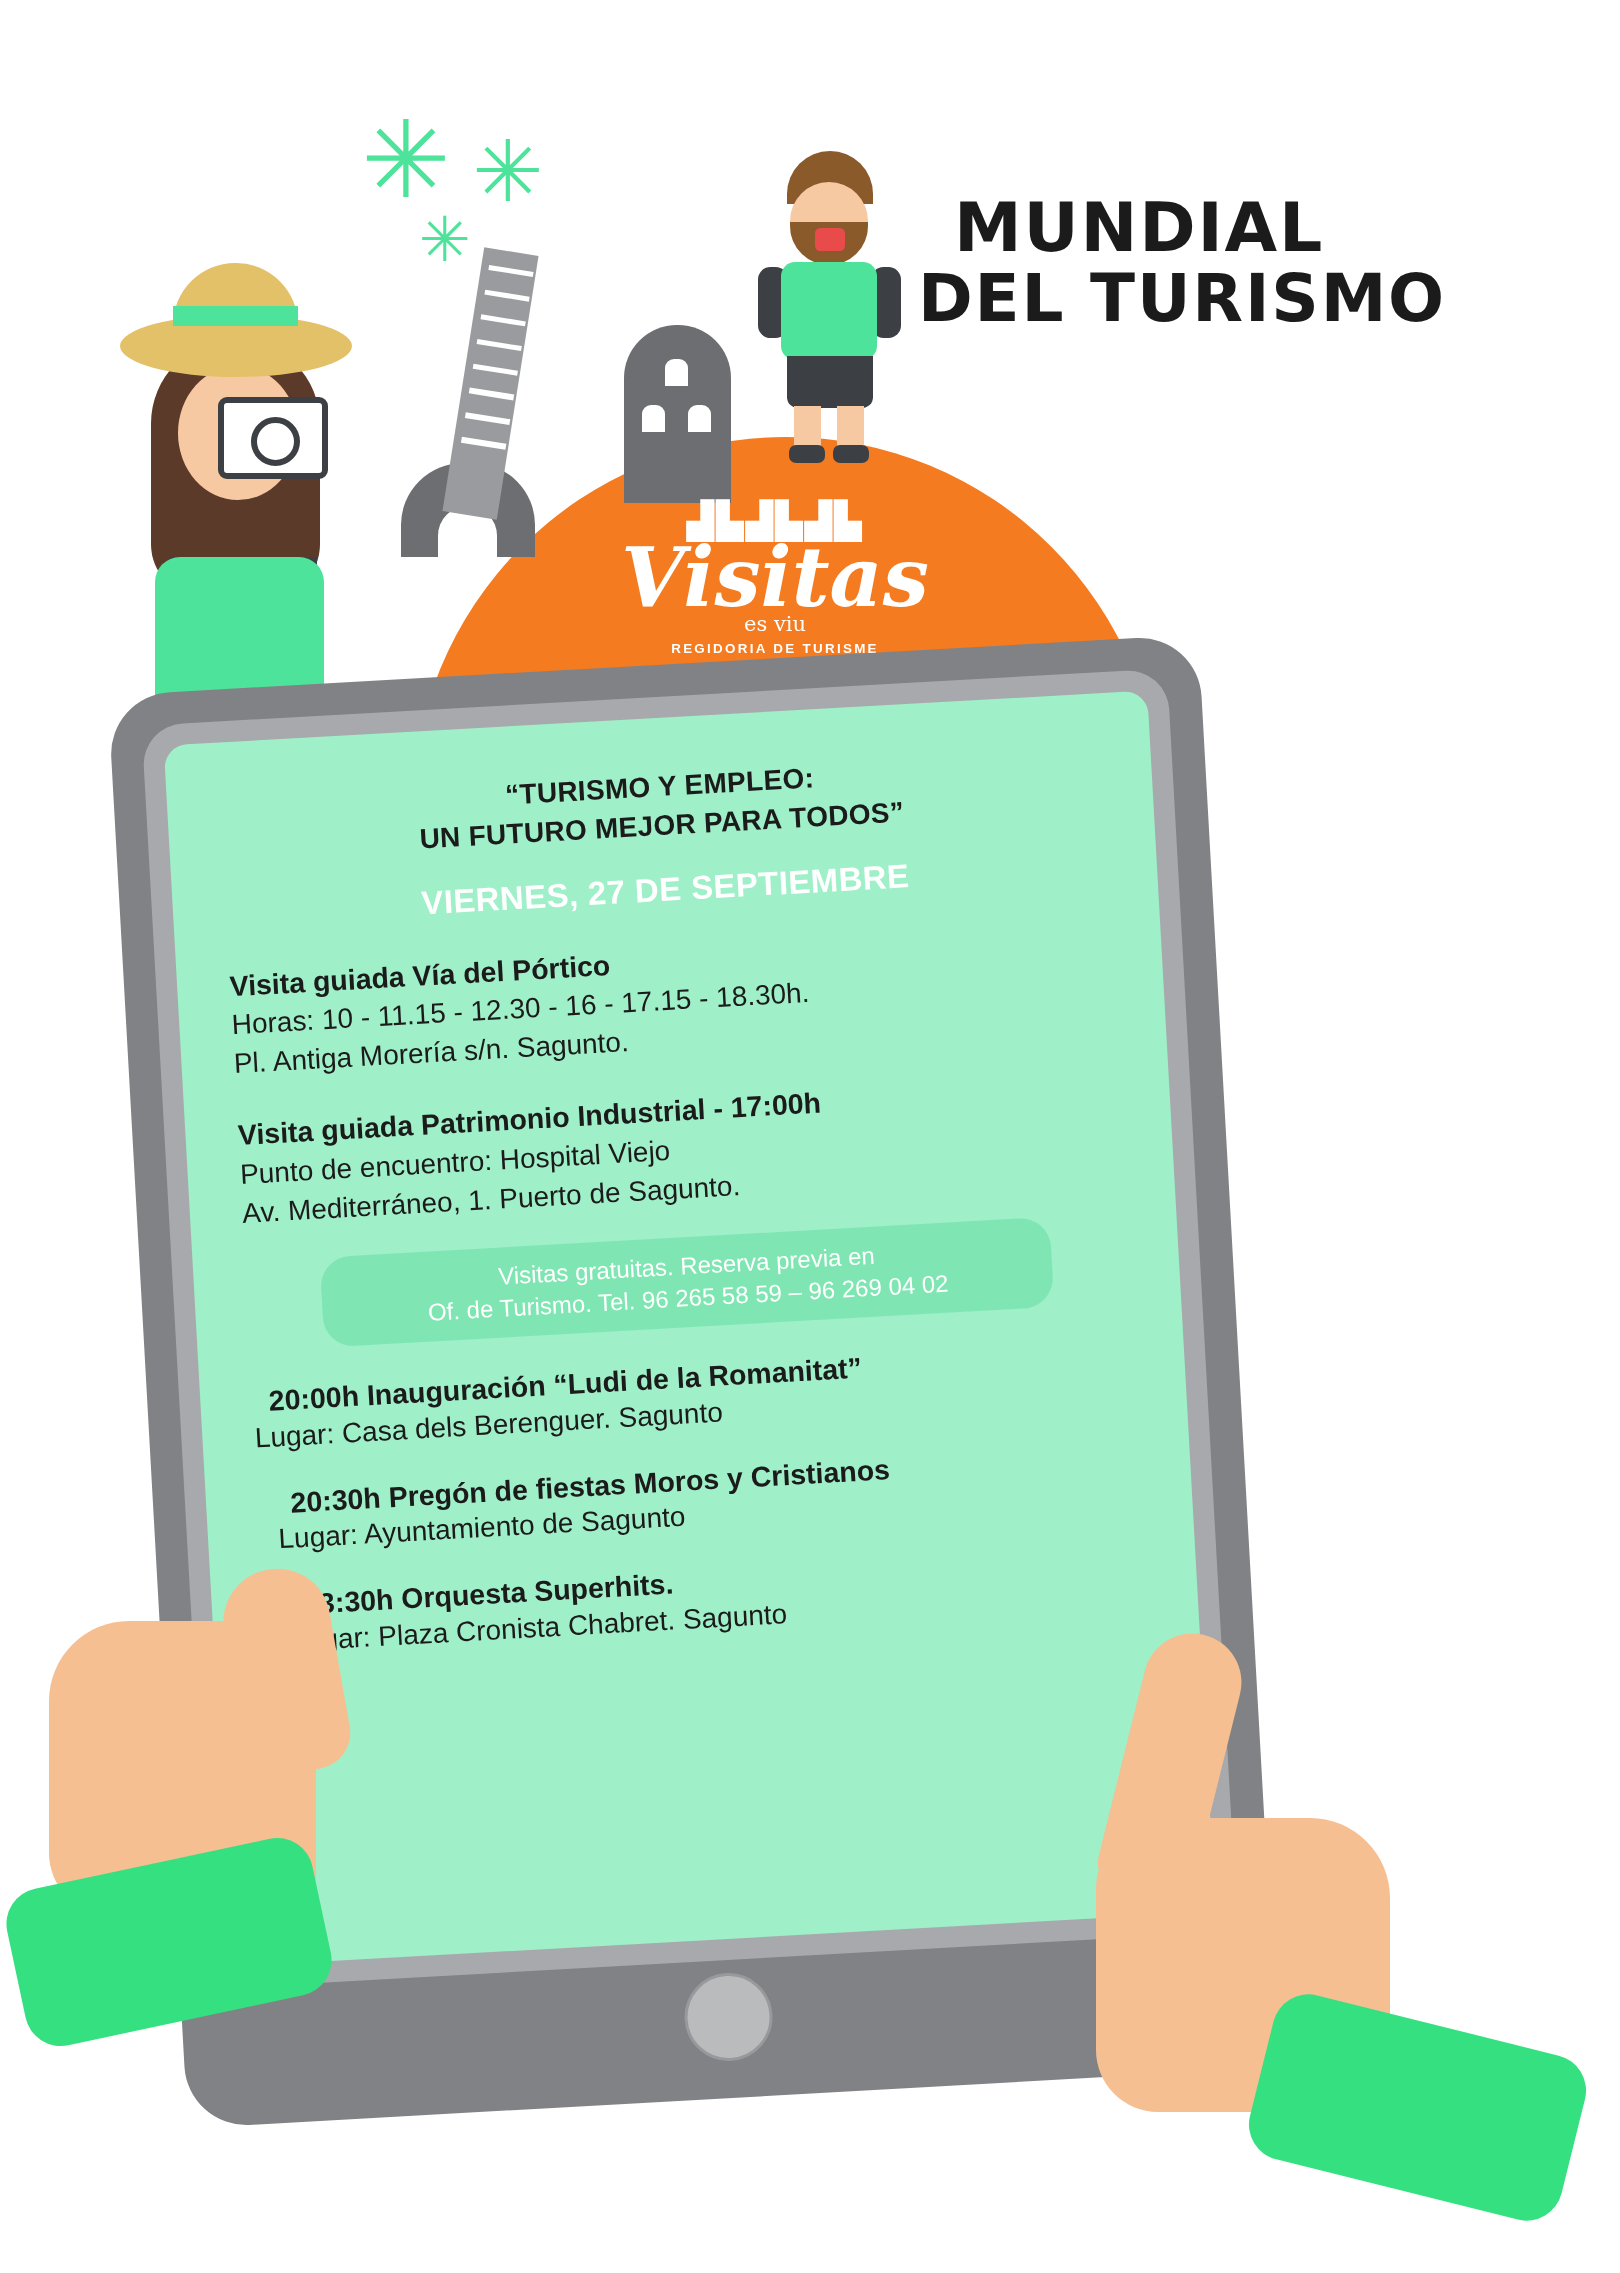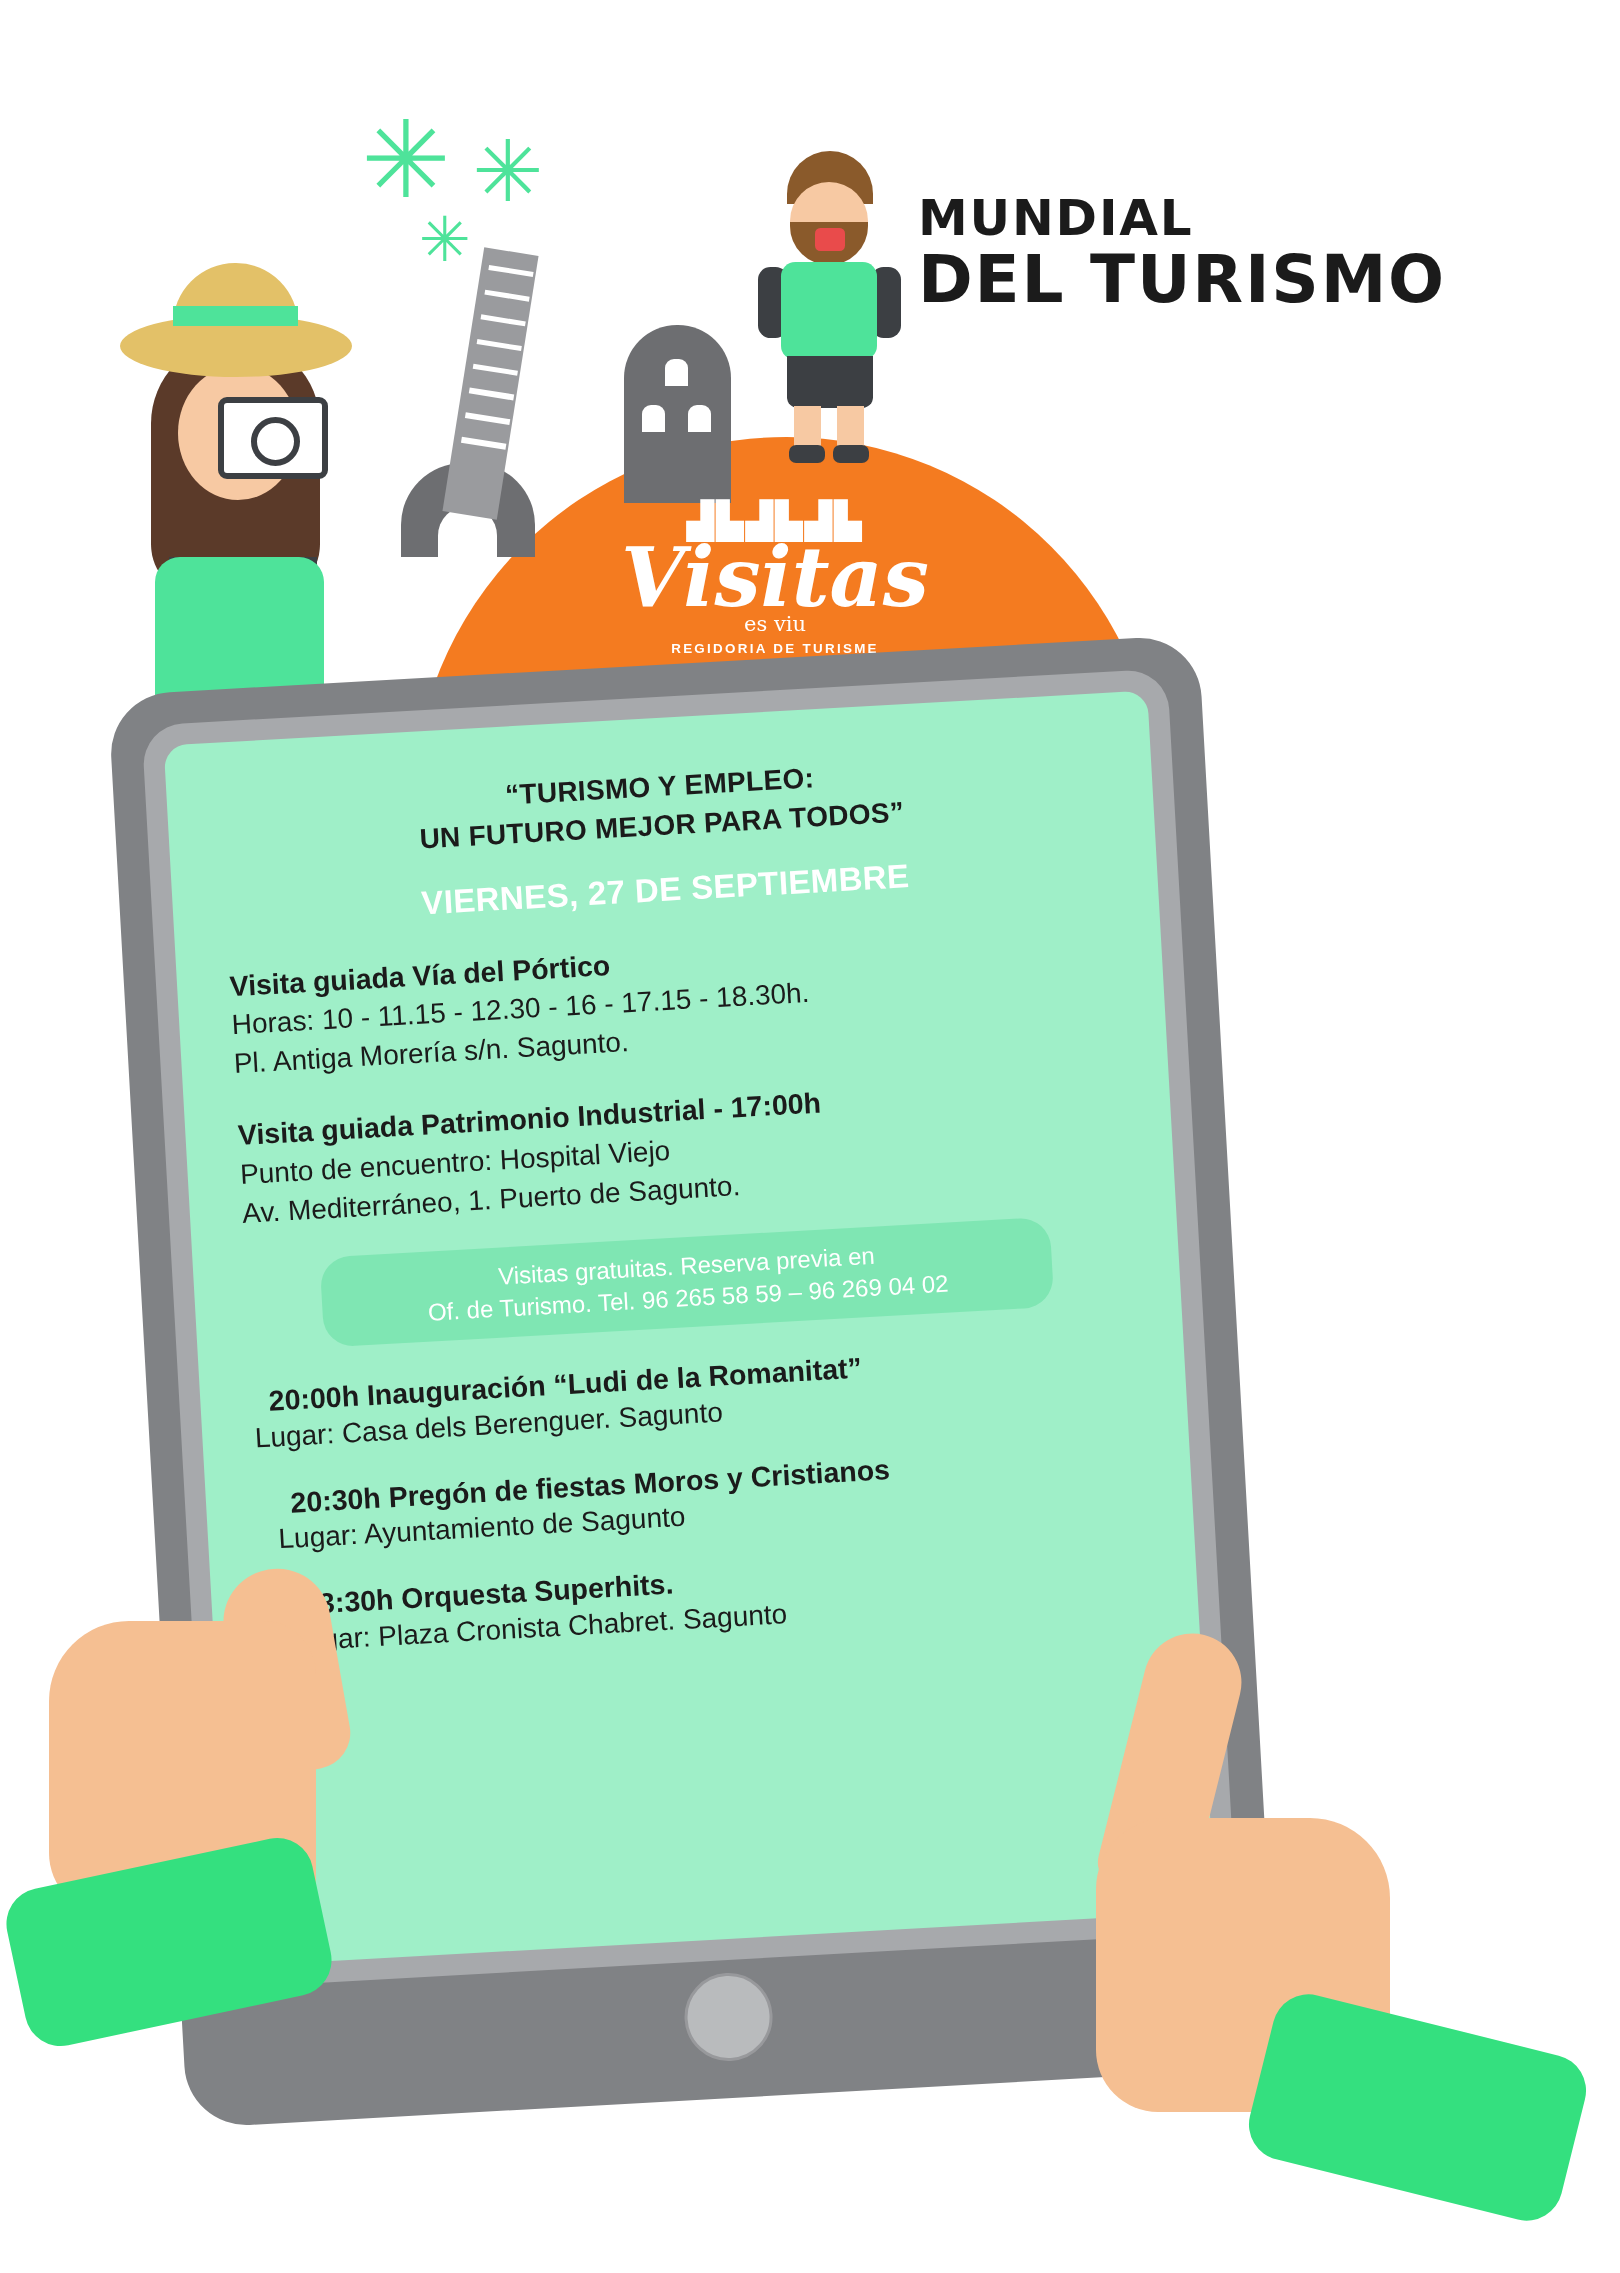--- a/index.html
+++ b/index.html
@@ -40,21 +40,21 @@
     color: #1b1b1b;
     font-family: "DejaVu Sans", sans-serif;
     letter-spacing: 1.8px;
   }
   .title-line {
     font-weight: 700;
     line-height: 1.06;
     white-space: nowrap;
   }
   .t1 { font-size: 77px; }
-  .t2 { font-size: 50px; }
+  .t2 { font-size: 68px; margin-left: 36px; }
   .t3 { font-size: 66px; }
   .t4 { font-size: 53px; text-align: right; padding-right: 134px; margin-top: 3.6px;}
 
   
   .logo {
     position: absolute;
     left: 588px;
     top: 503px;
     width: 374px;
     text-align: center;

